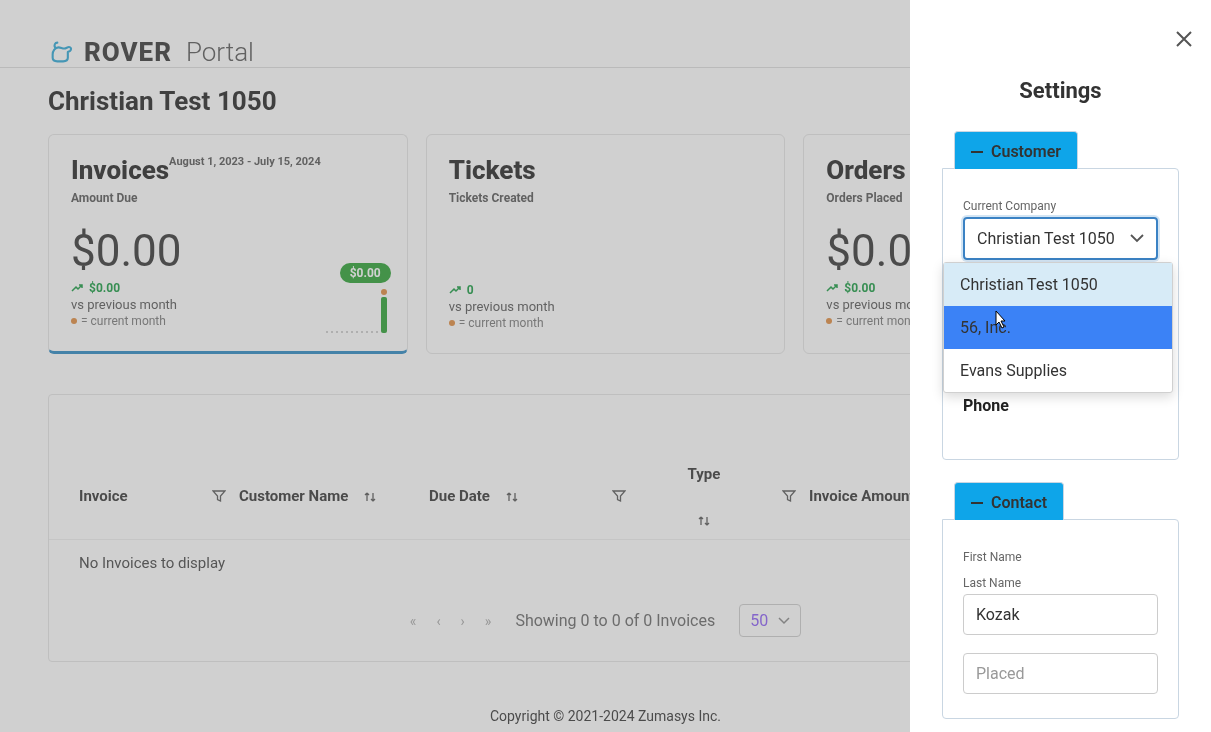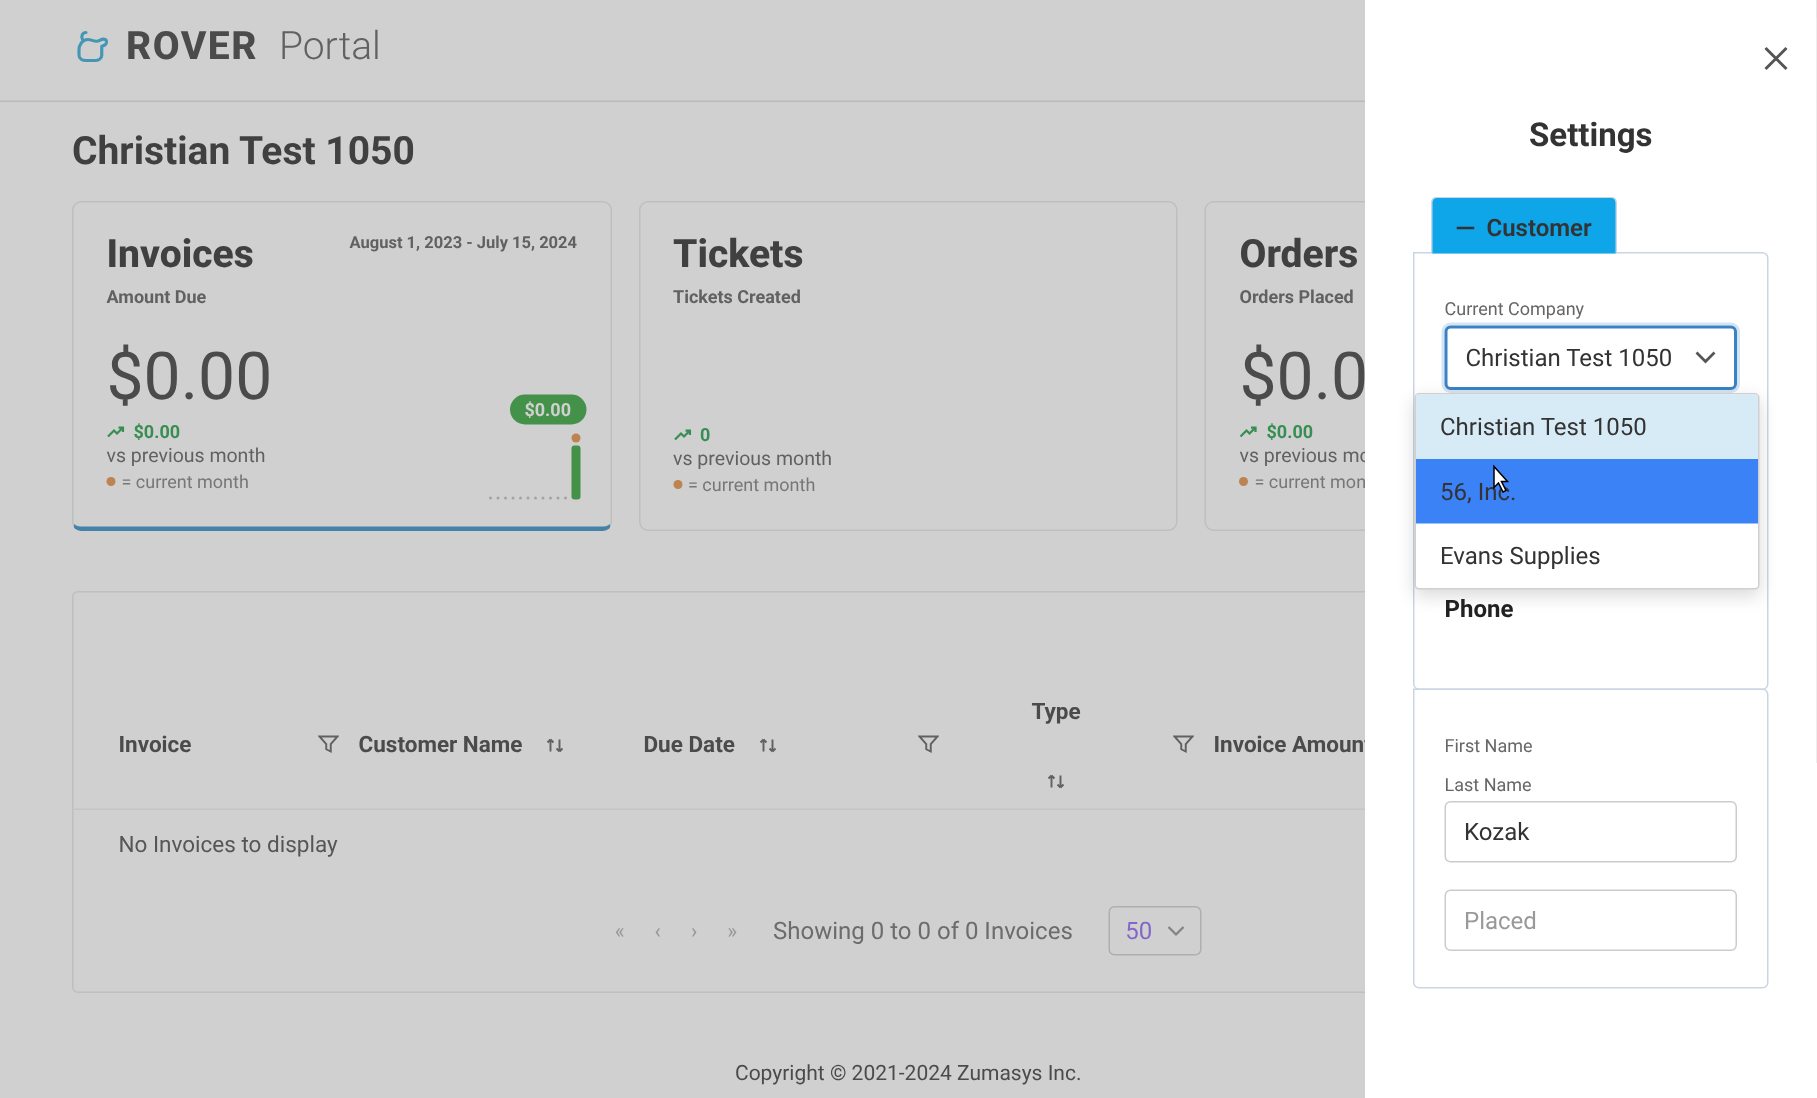--- a/index.html
+++ b/index.html
@@ -1,30 +1,30 @@
 <!DOCTYPE html>
 <html><head>
 <meta charset="utf-8">
 <style>
 * { box-sizing: border-box; margin: 0; padding: 0; }
 body { font-family: -apple-system, BlinkMacSystemFont, 'Segoe UI', Roboto, Arial, sans-serif; background: #fff; color: #333; width: 1211px; height: 732px; overflow: hidden; position: relative; }
 
 .overlay { position: absolute; top: 0; left: 0; width: 910px; height: 732px; background: rgba(120,120,120,0.35); z-index: 5; pointer-events: none; }
 
-.header { height: 68px; border-bottom: 1px solid #ddd; display: flex; align-items: flex-start; padding: 16px 48px; }
+.header { height: 68px; border-bottom: 1px solid #ddd; display: flex; align-items: flex-end; padding: 0 48px; }
 .logo { display: flex; align-items: center; gap: 8px; }
 .logo-text { font-size: 26px; font-weight: 800; letter-spacing: 1px; color: #333; }
 .portal-text { font-size: 26px; font-weight: 300; color: #555; margin-left: 6px; }
 
 .page-title { padding: 18px 48px 8px; font-size: 26px; font-weight: 700; color: #222; }
 
 .cards { display: flex; gap: 18px; padding: 10px 48px 0; }
 .card { flex: 1; min-width: 340px; background: #fff; border: 1px solid #e5e5e5; border-radius: 6px; padding: 20px 22px 16px; position: relative; min-height: 220px; }
 .card.active { border-bottom: 3px solid #2887c2; }
-.card-header { display: flex; justify-content: space-between; align-items: flex-start; }
+.card-header { display: flex; align-items: flex-start; }
 .card-title { font-size: 26px; font-weight: 800; color: #222; }
 .card-date { font-size: 11px; font-weight: 700; color: #555; }
 .card-sub { font-size: 12px; font-weight: 700; color: #555; margin-top: 6px; }
 .card-value { font-size: 44px; font-weight: 400; color: #333; margin-top: 20px; }
 .card-trend { display: flex; align-items: center; gap: 6px; margin-top: 4px; font-size: 12px; font-weight: 700; color: #159a3f; }
 .card-prev { font-size: 13px; color: #555; margin-top: 2px; }
 .card-curr { font-size: 12px; color: #777; margin-top: 2px; display: flex; align-items: center; gap: 4px; }
 .dot { width: 6px; height: 6px; border-radius: 50%; background: #e08a3c; display: inline-block; }
 .badge { position: absolute; right: 16px; top: 128px; background: #28a030; color: #fff; font-size: 12px; font-weight: 700; padding: 3px 10px; border-radius: 10px; }
 .spark { position: absolute; right: 20px; bottom: 18px; display: flex; gap: 3px; align-items: flex-end; }
@@ -242,20 +242,26 @@
     <div style="height:20px"></div>
   </div>
 
   
   <div class="dropdown">
     <div class="dropdown-item selected">Christian Test 1050</div>
     <div class="dropdown-item hover">56, Inc.</div>
     <div class="dropdown-item">Evans Supplies</div>
   </div>
 
+  <div class="section-tab" style="margin-top:22px;">
+    <svg width="12" height="2">
+        <rect width="12" height="2" fill="#333"></rect>
+      </svg>
+    <span>Contact</span>
+  </div>
   <div class="section-body">
     <div class="field-label">First Name</div>
     <div class="field-label">Last Name</div>
     <div class="input">
       <span>Kozak</span>
     </div>
     <div style="height:18px"></div>
     <div class="input placeholder">
       <span>Placed</span>
     </div>

